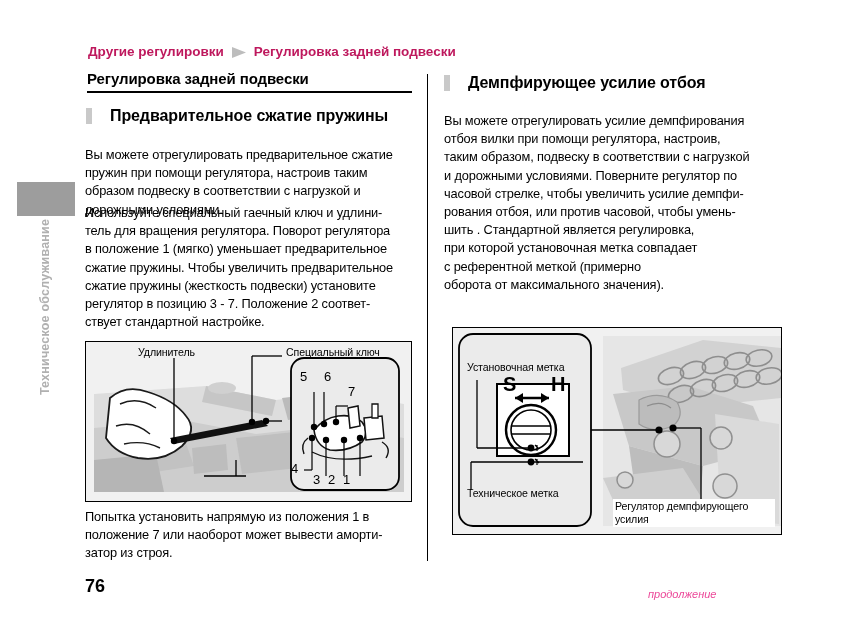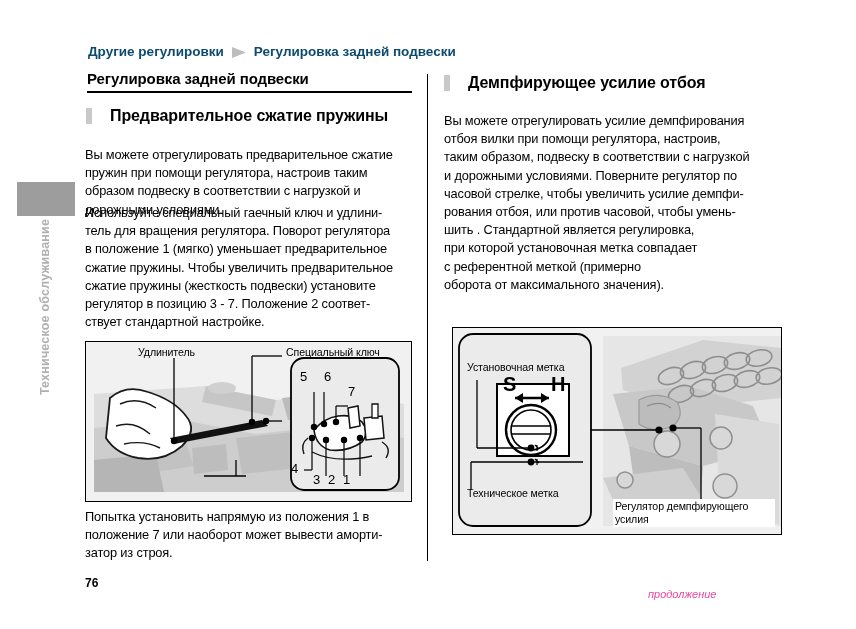--- a/index.html
+++ b/index.html
@@ -42,21 +42,21 @@
   
   .running-header {
     position: absolute;
     left: 88px;
     top: 44px;
     display: flex;
     align-items: center;
     gap: 7px;
     font-size: 13.5px;
     font-weight: bold;
-    color: #0c4a6e;
+    color: #be185d;
     white-space: nowrap;
   }
   .header-arrow {
     display: inline-block;
     width: 16px;
     height: 13px;
     position: relative;
     top: 1px;
   }
 
@@ -126,21 +126,21 @@
     font-style: italic;
     color: #ec4899;
     white-space: nowrap;
     margin-top: 37px;
   }
 
   .page-number {
     position: absolute;
     left: 85px;
     top: 576px;
-    font-size: 12px;
+    font-size: 18px;
     font-weight: bold;
   }
 
   
   .figure {
     position: absolute;
     background: #f1f1f1;
     border: 1px solid #000000;
     overflow: hidden;
   }

